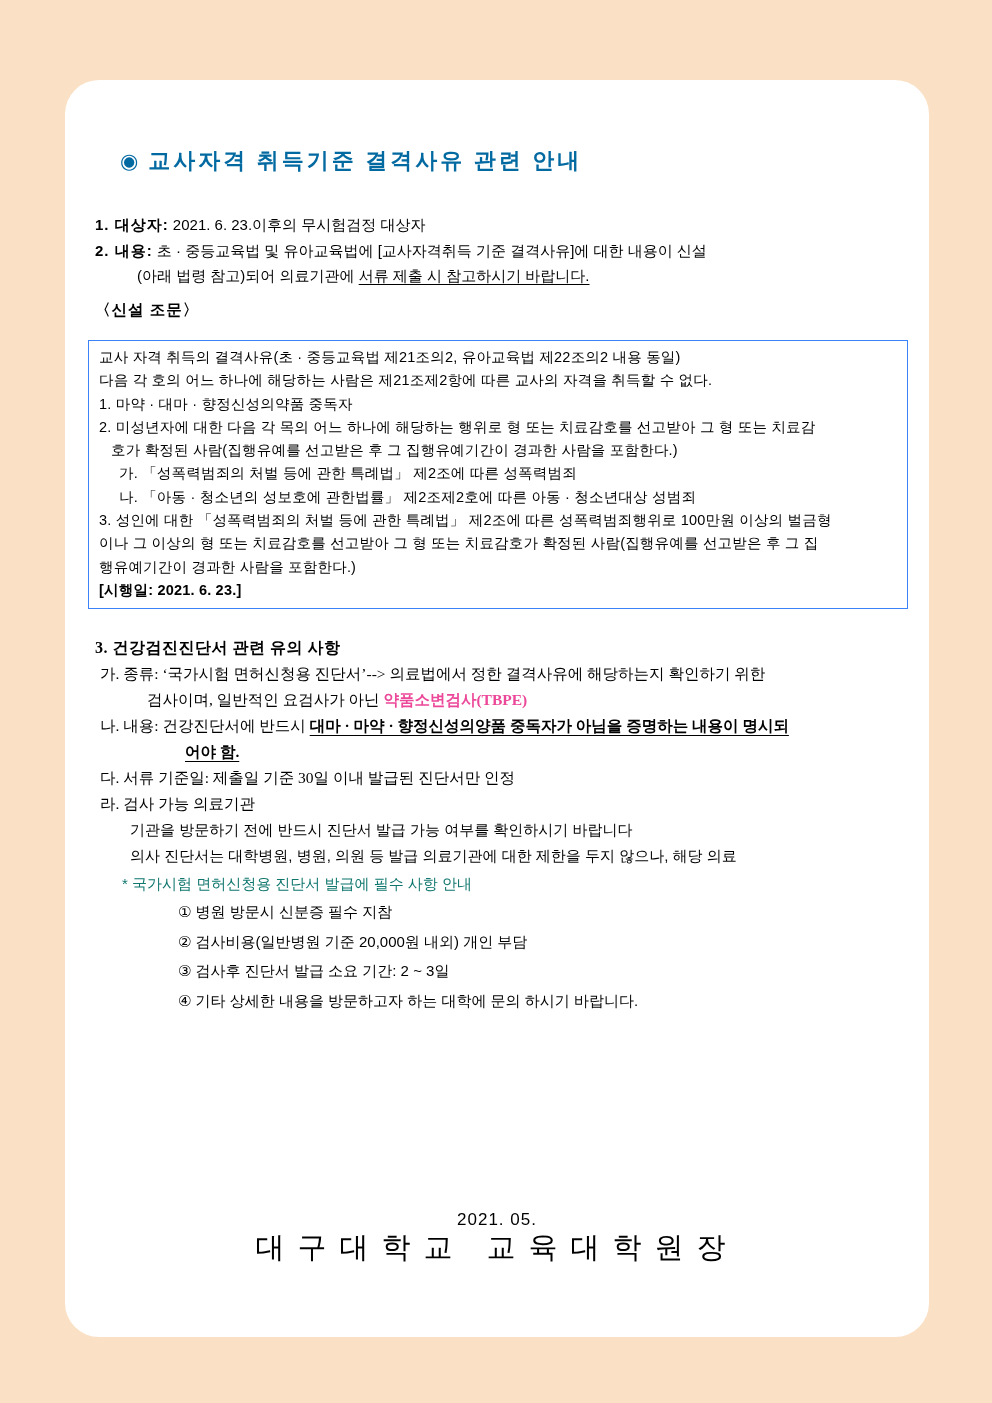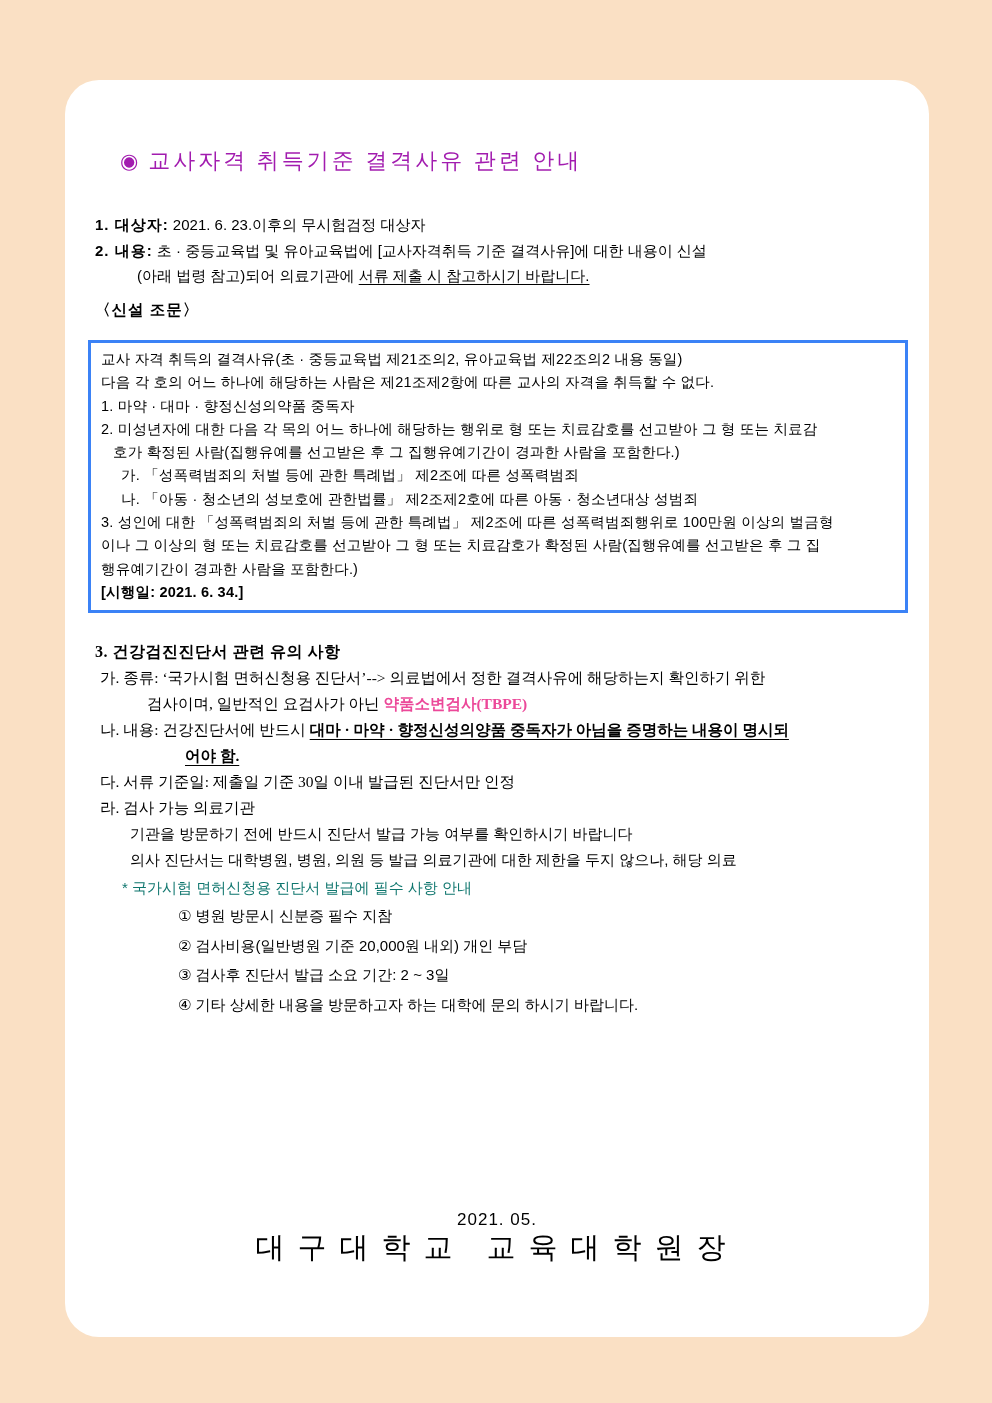--- a/index.html
+++ b/index.html
@@ -15,40 +15,40 @@
     width:864px;height:1257px;
     background:#ffffff;
     border-radius:34px;
     box-sizing:border-box;
     padding:66px 26px 0 30px;
   }
   
   .doc-title{
     margin-left:25px;
     font-family:"Liberation Serif","DejaVu Serif",serif;
-    font-weight:normal;
+    font-weight:bold;
     font-size:22px;
     letter-spacing:3px;
-    color:#a21caf;
+    color:#0369a1;
     height:34px;
   }
   .doc-title .bullet{font-size:21px;margin-right:10px;letter-spacing:0;}
   
   .intro{margin-top:32px;font-size:15px;line-height:25.5px;}
   .intro .lbl{font-weight:bold;letter-spacing:1px;}
   .cont-indent{padding-left:42px;}
   .u{ text-decoration:underline; text-underline-offset:3px;}
   .provision-heading{margin-top:8px;font-weight:bold;font-size:15.5px;letter-spacing:1px;}
   
   .provision-box{
     margin-top:18px;
     margin-left:-7px;
     width:820px;
     box-sizing:border-box;
-    border:3px solid #3b82f6;
+    border:1px solid #3b82f6;
     padding:5px 8px 6px 10px;
     font-size:14.5px;
     line-height:23.3px;
     letter-spacing:0.2px;
   }
   .provision-box .ind1{padding-left:12px;}
   .provision-box .ind2{padding-left:20px;}
   .provision-box .eff{font-weight:bold;}
   
   .section3{
@@ -109,21 +109,21 @@
     <div>교사 자격 취득의 결격사유(초 · 중등교육법 제21조의2, 유아교육법 제22조의2 내용 동일)</div>
     <div>다음 각 호의 어느 하나에 해당하는 사람은 제21조제2항에 따른 교사의 자격을 취득할 수 없다.</div>
     <div>1. 마약 · 대마 · 향정신성의약품 중독자</div>
     <div>2. 미성년자에 대한 다음 각 목의 어느 하나에 해당하는 행위로 형 또는 치료감호를 선고받아 그 형 또는 치료감</div>
     <div class="ind1">호가 확정된 사람(집행유예를 선고받은 후 그 집행유예기간이 경과한 사람을 포함한다.)</div>
     <div class="ind2">가. 「성폭력범죄의 처벌 등에 관한 특례법」 제2조에 따른 성폭력범죄</div>
     <div class="ind2">나. 「아동 · 청소년의 성보호에 관한법률」 제2조제2호에 따른 아동 · 청소년대상 성범죄</div>
     <div>3. 성인에 대한 「성폭력범죄의 처벌 등에 관한 특례법」 제2조에 따른 성폭력범죄행위로 100만원 이상의 벌금형</div>
     <div>이나 그 이상의 형 또는 치료감호를 선고받아 그 형 또는 치료감호가 확정된 사람(집행유예를 선고받은 후 그 집</div>
     <div>행유예기간이 경과한 사람을 포함한다.)</div>
-    <div class="eff">[시행일: 2021. 6. 34.]</div>
+    <div class="eff">[시행일: 2021. 6. 23.]</div>
   </div>
 
   <div class="section3">
     <div class="heading">3. 건강검진진단서 관련 유의 사항</div>
     <div class="item">가. 종류: ‘국가시험 면허신청용 진단서’--&gt; 의료법에서 정한 결격사유에 해당하는지 확인하기 위한</div>
     <div class="s3-ind1">
       <span>검사이며, 일반적인 요검사가 아닌 </span><span class="blue-bold">약품소변검사(TBPE)</span>
     </div>
     <div class="item">
       <span>나. 내용: 건강진단서에 반드시 </span><span class="bold-u">대마 · 마약 · 향정신성의양품 중독자가 아님을 증명하는 내용이 명시되</span>

